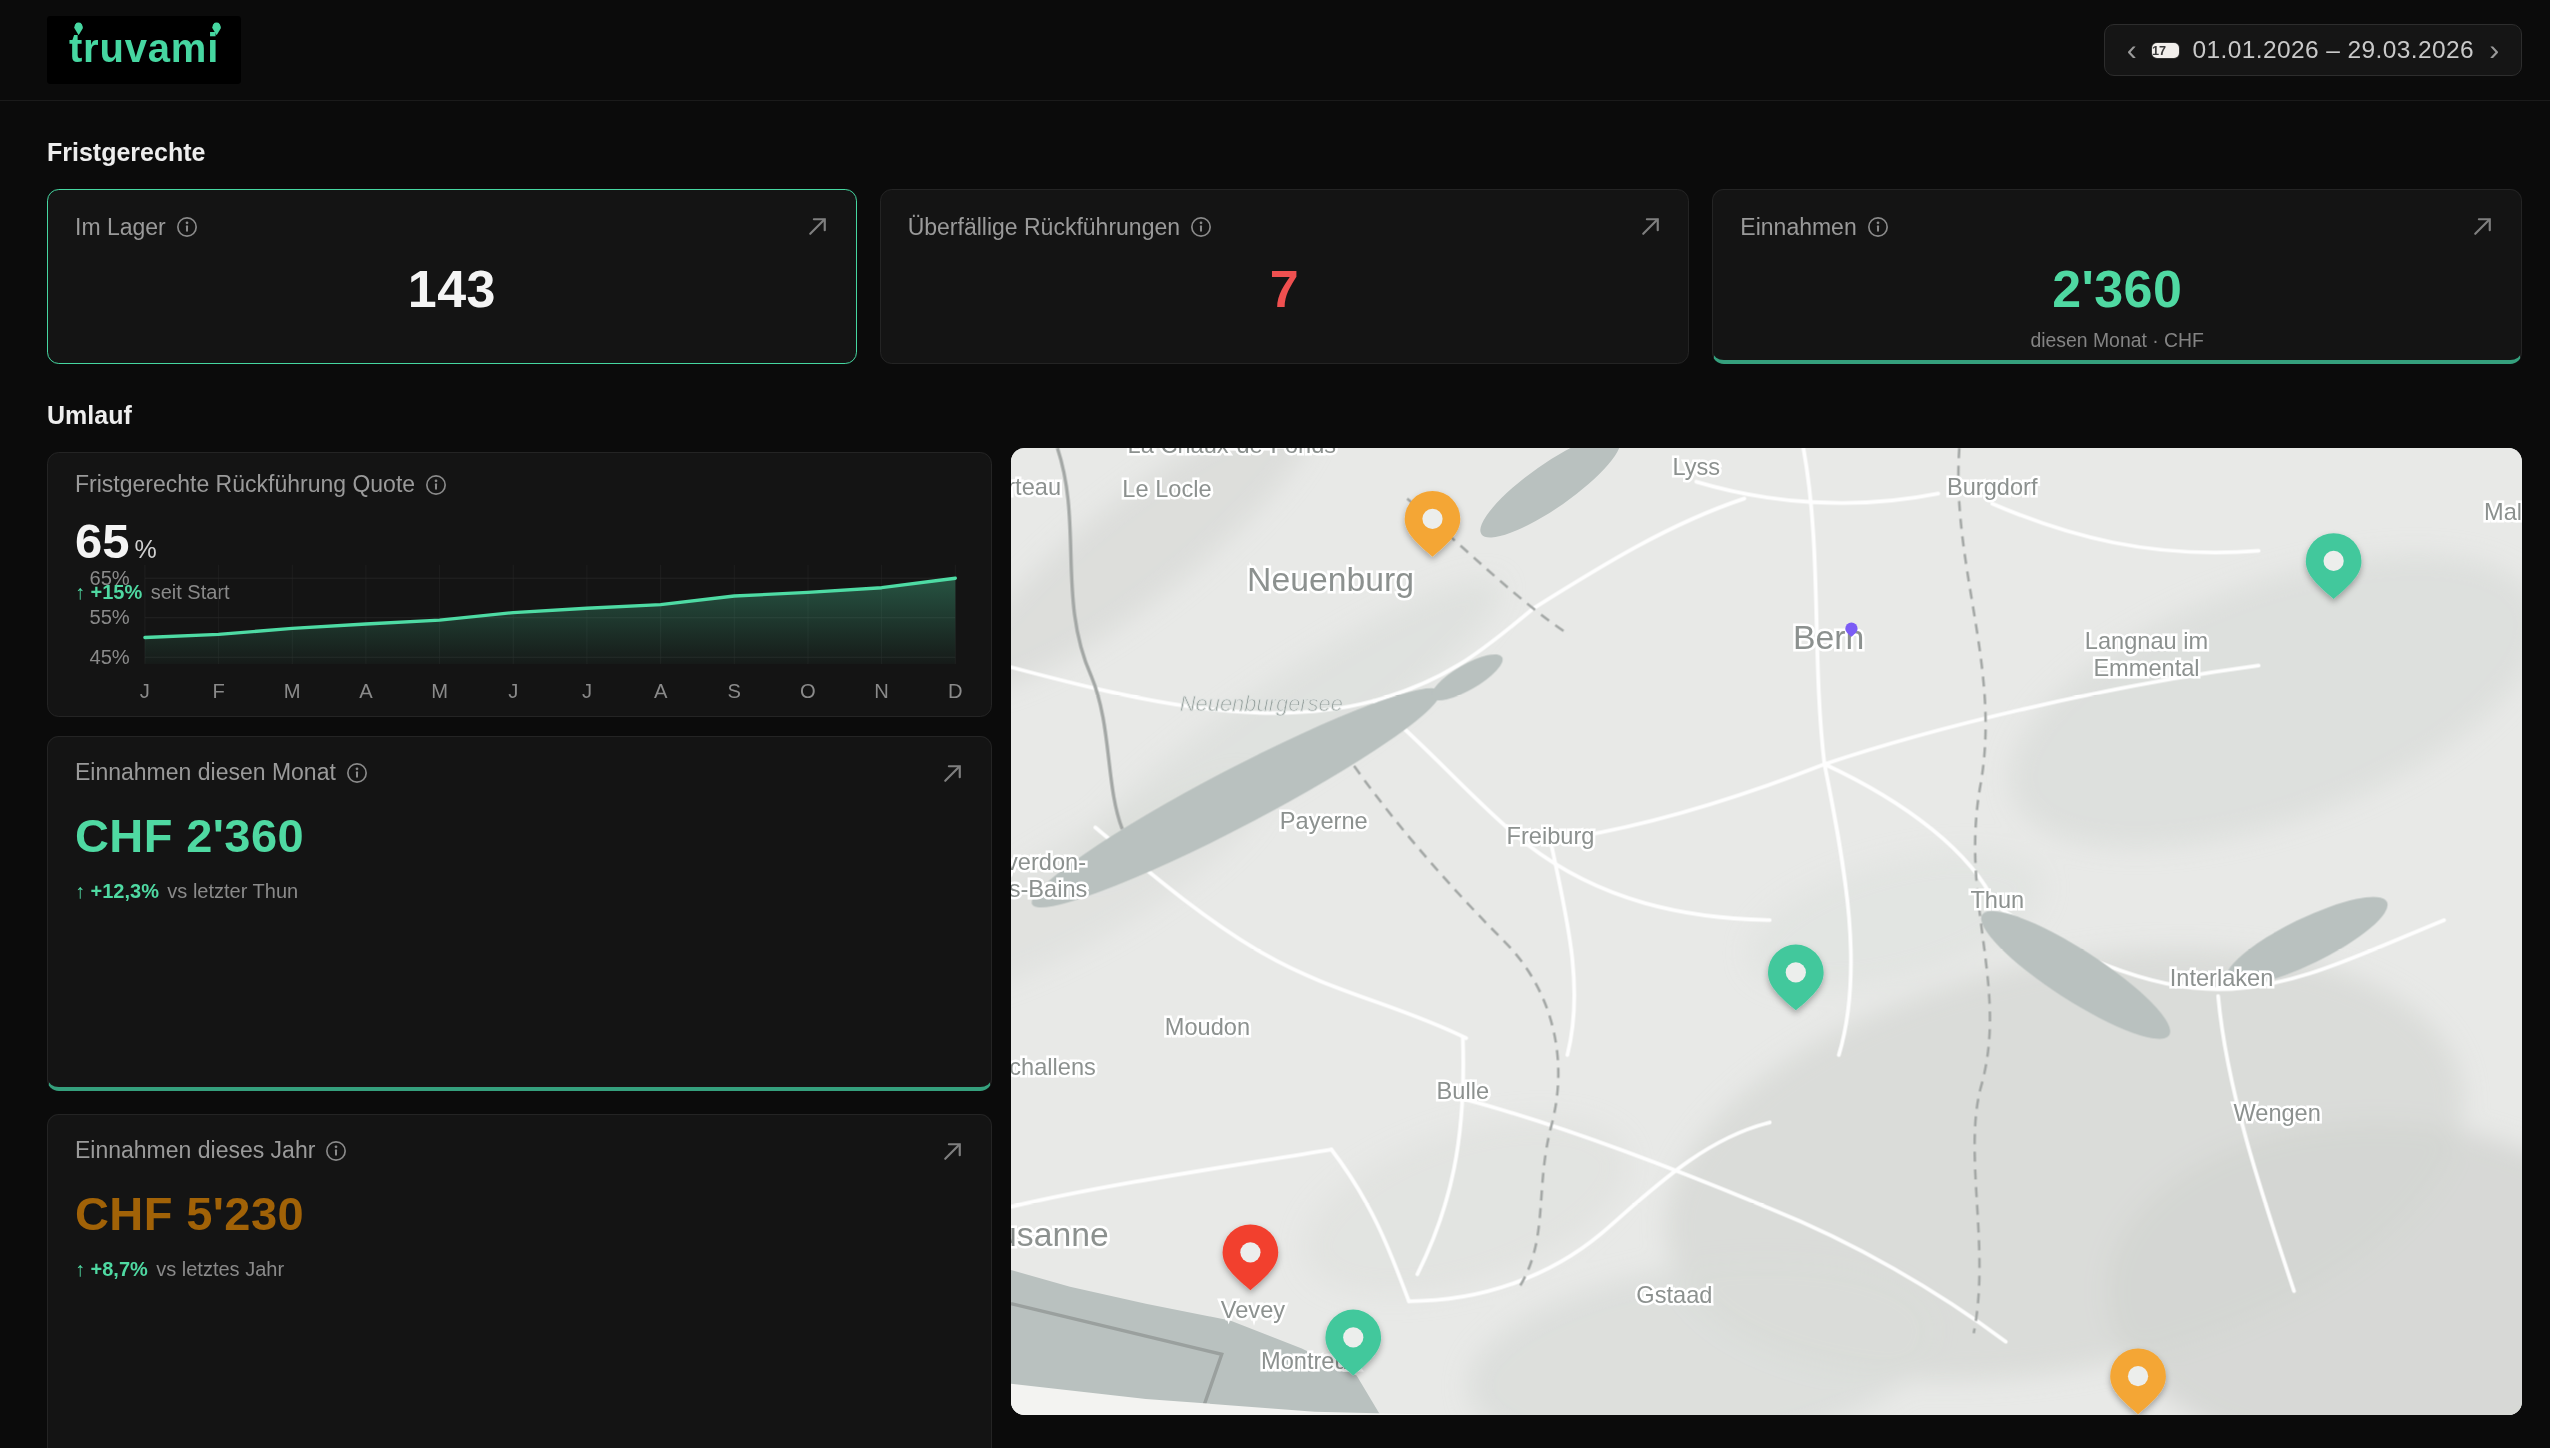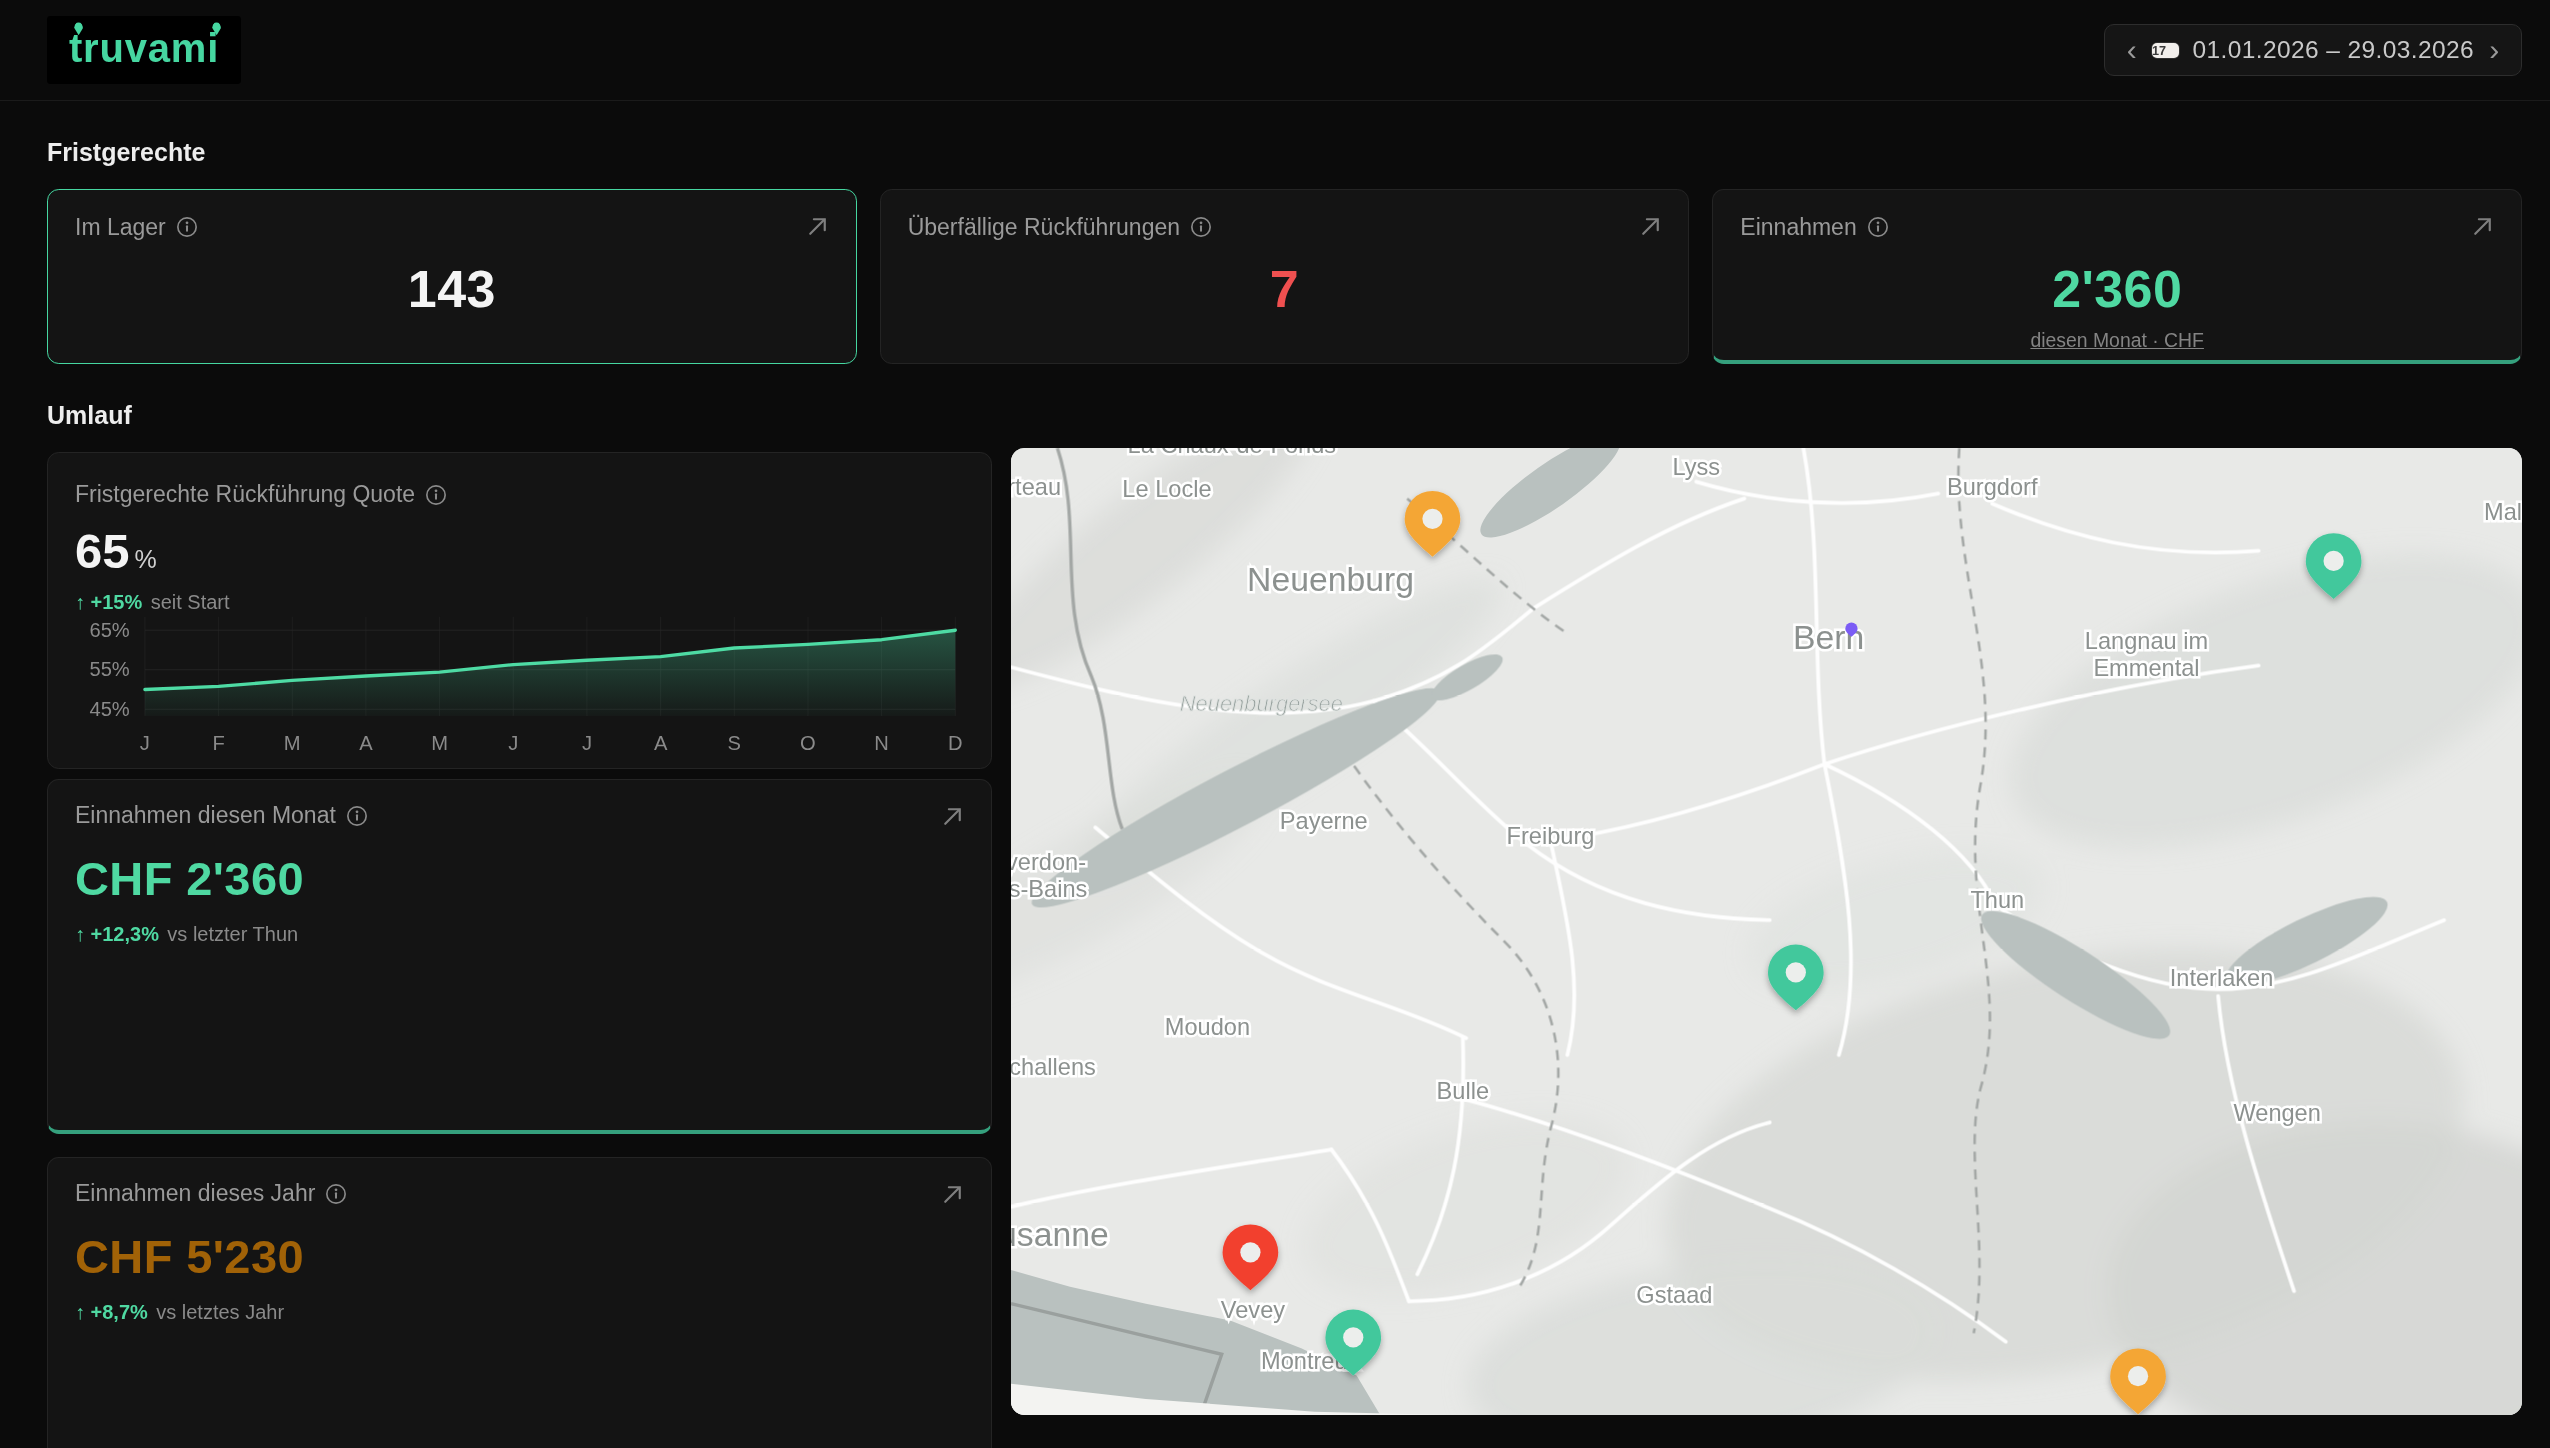--- a/index.html
+++ b/index.html
@@ -33,28 +33,28 @@
   .kpi-row { display:flex; gap:23px; }
   .card { background:#141414; border:0.8px solid #242424; border-radius:11.8px; position:relative; }
   .kpi-card { flex:1; height:175px; padding:23.6px 27px; cursor:pointer;text-align:center; }
   .kpi-card.selected { border:1.7px solid #46d7a1; }
   .title-row { display:flex; align-items:center; gap:10px; color:#9a9a9a; font-size:23px; }
   .info-icon { display:inline-flex; flex:none; }
   .arrow-icon { position:absolute; top:22px; right:23.6px; }
   .kpi-value { margin-top:18.6px; font-size:52px; font-weight:700; color:#f4f4f4; letter-spacing:0.4px; }
   .kpi-value.red { color:#ef5050; }
   .kpi-value.mint { color:#4fd9a2; }
-  .kpi-sub { margin-top:10px; color:#848484; font-size:19.4px;text-decoration:underline; }
+  .kpi-sub { margin-top:10px; color:#848484; font-size:19.4px; }
   .accent-green { border-bottom:4.2px solid #35a07d; }
   .accent-blue  { border-bottom:4.2px solid #4d86d9; }
 
   .circulation { display:flex; gap:19.4px; align-items:flex-start; }
   .left-col { width:945px; flex:none; }
 
-  .chart-card { height:317px; padding:28px 27px; margin-bottom:10px; }
+  .chart-card { height:265px; padding:18px 27px; margin-bottom:19px; }
   .big-value-row { margin-top:15px; display:flex; align-items:baseline; gap:5px; }
   .big-value { font-size:49px; font-weight:700; color:#f4f4f4; }
   .big-unit { font-size:25px; color:#cfcfcf; }
   .delta-row { margin-top:11.8px; font-size:20px; display:flex; gap:8.4px; align-items:baseline; }
   .delta { color:#4fd9a2; font-weight:700; }
   .delta-note { color:#8a8a8a; }
   .chart-wrap { position:absolute; left:25px; right:25px; bottom:10px; height:153px; }
 
   .rev-card { height:355px; padding:22px 27px; margin-bottom:23px; cursor:pointer; }
   .rev-value { margin-top:22px; font-size:47px; font-weight:700; letter-spacing:0.4px; }

